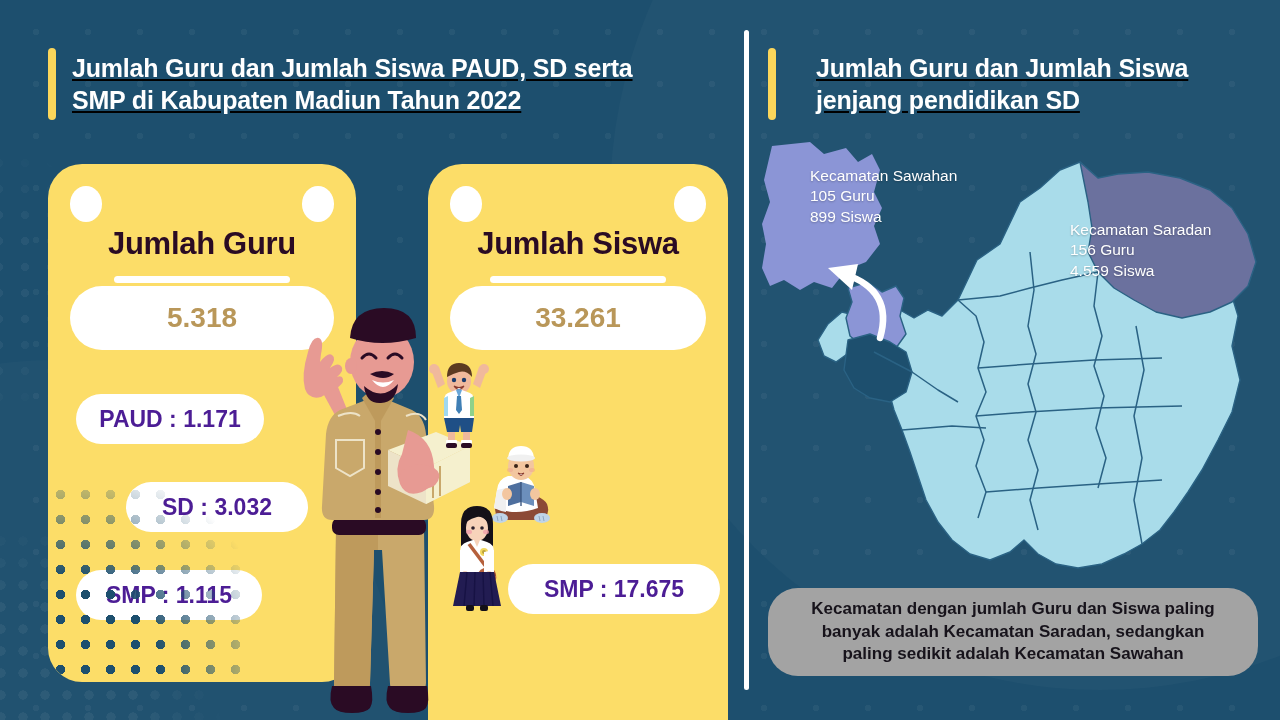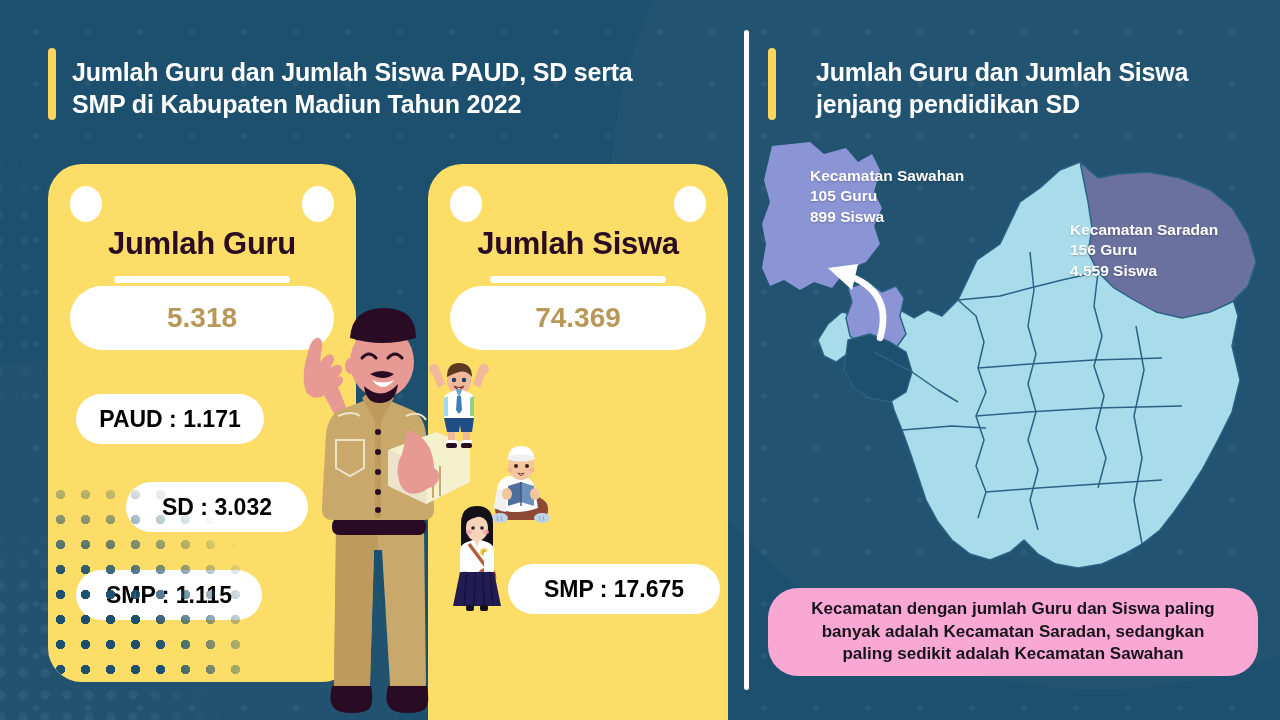--- a/index.html
+++ b/index.html
@@ -48,22 +48,23 @@
     background-size: 26px 26px;
     -webkit-mask-image: radial-gradient(circle at 0% 50%, #000 0%, #000 40%, transparent 78%);
             mask-image: radial-gradient(circle at 0% 50%, #000 0%, #000 40%, transparent 78%);
     pointer-events: none;
   }
 
   
   .heading {
     position: absolute;
     display: flex;
-    align-items: flex-end;
+    align-items: center;
     gap: 16px;
+    text-decoration: underline;
   }
   .heading-bar {
     width: 8px;
     background: #FBD65B;
     border-radius: 4px;
     flex: none;
   }
   .heading-text {
     color: #ffffff;
     font-size: 25px;
@@ -125,21 +126,21 @@
     font-size: 28px;
     font-weight: bold;
   }
 
   .pill {
     position: absolute;
     height: 50px;
     background: #ffffff;
     border-radius: 28px;
     display: flex; align-items: center; justify-content: center;
-    color: #000000;
+    color: #4c1d95;
     font-size: 23px;
     font-weight: bold;
     white-space: nowrap;
     padding: 0 18px;
   }
 
   
   #card-guru .pill.p0 { left: 28px;  top: 230px; width: 188px; }
   #card-guru .pill.p1 { left: 78px;  top: 318px; width: 182px; }
   #card-guru .pill.p2 { left: 28px;  top: 406px; width: 186px; }
@@ -178,34 +179,34 @@
 
   
   #map-wrap {
     position: absolute;
     left: 762px; top: 140px;
     width: 505px; height: 440px;
   }
   .map-label {
     position: absolute;
     color: #ffffff;
-    font-weight: bold;
+    font-weight: normal;
     line-height: 1.32;
     white-space: pre-line;
     text-shadow: 0 1px 2px rgba(0,0,0,0.25);
   }
   #label-sawahan { left: 48px;  top: 26px; font-size: 15.5px; }
   #label-saradan { left: 308px; top: 80px; font-size: 15.5px; }
 
   
   #bottom-note {
     position: absolute;
     left: 768px; top: 588px;
     width: 490px; height: 88px;
-    background: #f9a8d4;
+    background: #a3a3a3;
     border-radius: 30px;
     display: flex; align-items: center; justify-content: center;
     text-align: center;
     padding: 0 22px;
   }
   #bottom-note .note-text {
     color: #17131b;
     font-size: 17px;
     font-weight: bold;
     line-height: 1.32;
@@ -239,21 +240,21 @@
     <div class="pill p1">SD : 3.032</div>
     <div class="pill p2">SMP : 1.115</div>
     <div class="card-dotpattern"></div>
   </div>
 
   <div class="stat-card" id="card-siswa">
     <div class="card-hole left"></div>
     <div class="card-hole right"></div>
     <div class="card-title">Jumlah Siswa</div>
     <div class="card-rule"></div>
-    <div class="card-total">74.369</div>
+    <div class="card-total">33.261</div>
     <div class="pill p2">SMP : 17.675</div>
   </div>
 
   <svg class="illus" id="illus-teacher" viewBox="0 0 200 420">
 
     <path d="M64 128 L40 84 Q34 70 40 64 Q48 58 54 72 L70 112 Z" fill="#E79A93"></path>
     <path d="M30 52 q4 -16 11 -14 q5 2 2 16 l-1 8 q8 -10 12 -7 q5 3 -2 13 q8 -6 11 -2 q4 4 -4 11
              q5 -2 6 2 q1 5 -8 10 l-14 8 q-12 3 -16 -8 q-4 -14 3 -37 z" fill="#E79A93"></path>
 
     <path d="M58 230 L56 384 q0 8 8 8 l20 0 q8 0 8 -9 L96 250 L104 250 L112 384 q0 8 8 8 l20 0

